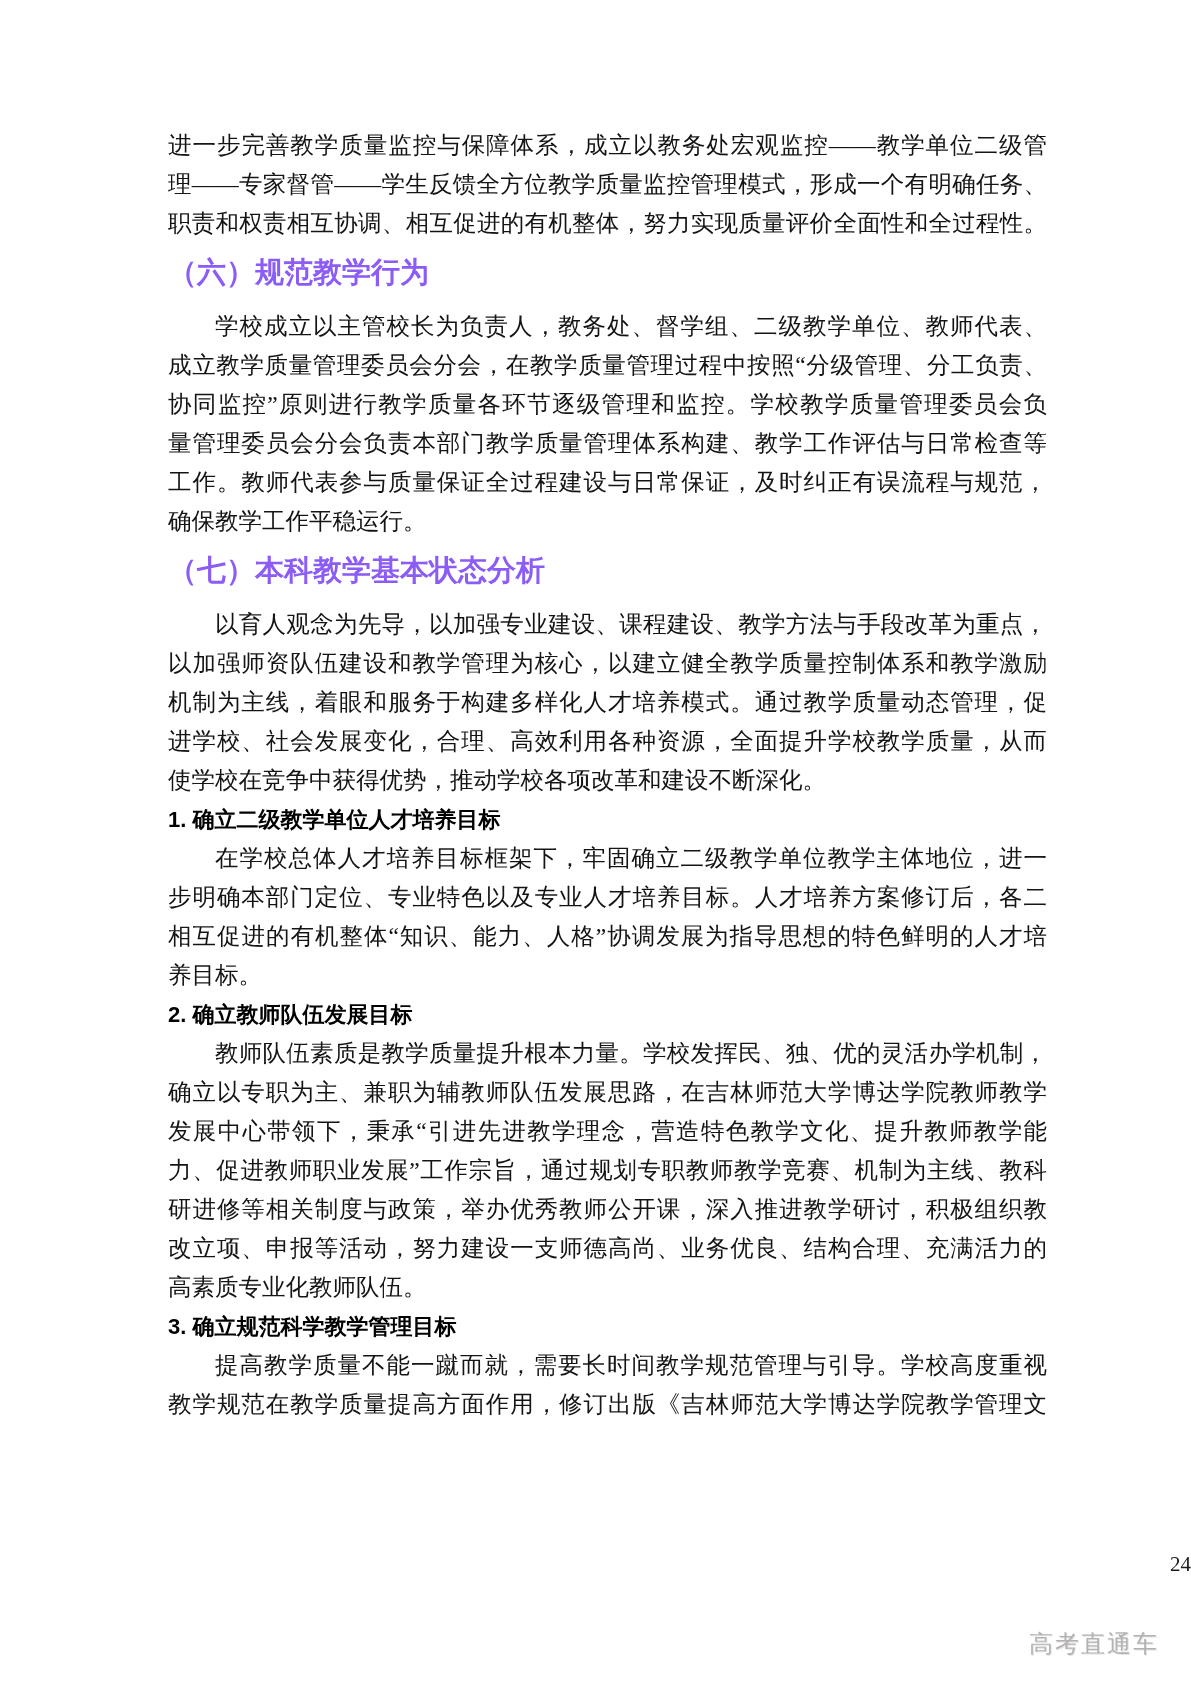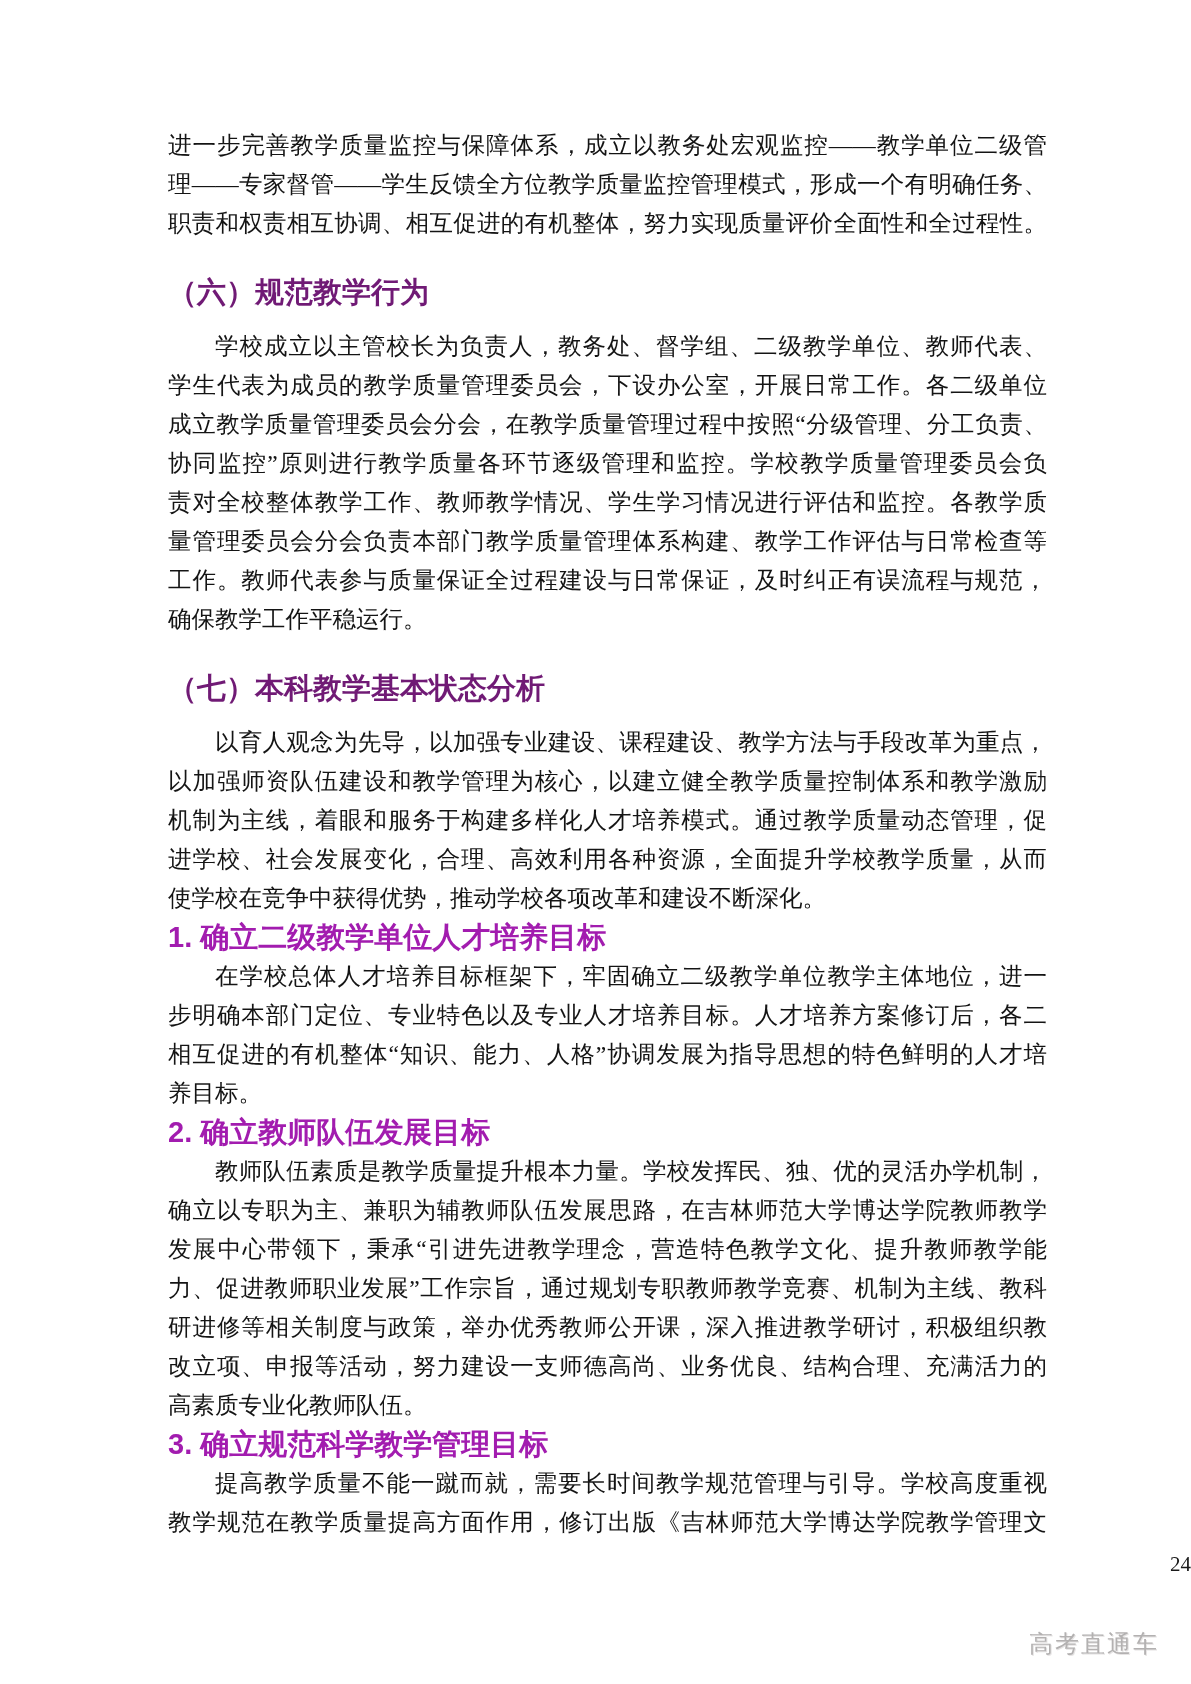--- a/index.html
+++ b/index.html
@@ -31,30 +31,30 @@
     text-align: justify;
     text-align-last: justify;
     text-justify: inter-ideograph;
   }
   .bl.first { text-indent: 2em; }
   .heading {
     font-family: "Liberation Sans", "DejaVu Sans", sans-serif;
     font-weight: bold;
     font-size: 29px;
     line-height: 42px;
-    margin-top: 28px;
+    margin-top: 8px;
     margin-bottom: 14px;
-    color: #701a75;
+    color: #8b5cf6;
   }
   .subheading {
     font-family: "Liberation Sans", "DejaVu Sans", sans-serif;
     font-weight: bold;
-    font-size: 29px;
+    font-size: 22px;
     line-height: 39px;
-    color: #a21caf;
+    color: #000000;
   }
   .page-number {
     position: absolute;
     top: 1552px;
     left: 0;
     width: 100%;
     text-align: right;
     font-size: 21px;
     color: #1a1a1a;
     font-family: "Liberation Serif", "DejaVu Serif", serif;
@@ -76,24 +76,22 @@
 <div class="page">
   <div class="content">
 
     <div class="bl j">进一步完善教学质量监控与保障体系，成立以教务处宏观监控——教学单位二级管</div>
     <div class="bl j">理——专家督管——学生反馈全方位教学质量监控管理模式，形成一个有明确任务、</div>
     <div class="bl j">职责和权责相互协调、相互促进的有机整体，努力实现质量评价全面性和全过程性。</div>
 
     <div class="heading">（六）规范教学行为</div>
 
     <div class="bl j first">学校成立以主管校长为负责人，教务处、督学组、二级教学单位、教师代表、</div>
-    <div class="bl j">学生代表为成员的教学质量管理委员会，下设办公室，开展日常工作。各二级单位</div>
     <div class="bl j">成立教学质量管理委员会分会，在教学质量管理过程中按照“分级管理、分工负责、</div>
     <div class="bl j">协同监控”原则进行教学质量各环节逐级管理和监控。学校教学质量管理委员会负</div>
-    <div class="bl j">责对全校整体教学工作、教师教学情况、学生学习情况进行评估和监控。各教学质</div>
     <div class="bl j">量管理委员会分会负责本部门教学质量管理体系构建、教学工作评估与日常检查等</div>
     <div class="bl j">工作。教师代表参与质量保证全过程建设与日常保证，及时纠正有误流程与规范，</div>
     <div class="bl">确保教学工作平稳运行。</div>
 
     <div class="heading">（七）本科教学基本状态分析</div>
 
     <div class="bl j first">以育人观念为先导，以加强专业建设、课程建设、教学方法与手段改革为重点，</div>
     <div class="bl j">以加强师资队伍建设和教学管理为核心，以建立健全教学质量控制体系和教学激励</div>
     <div class="bl j">机制为主线，着眼和服务于构建多样化人才培养模式。通过教学质量动态管理，促</div>
     <div class="bl j">进学校、社会发展变化，合理、高效利用各种资源，全面提升学校教学质量，从而</div>

